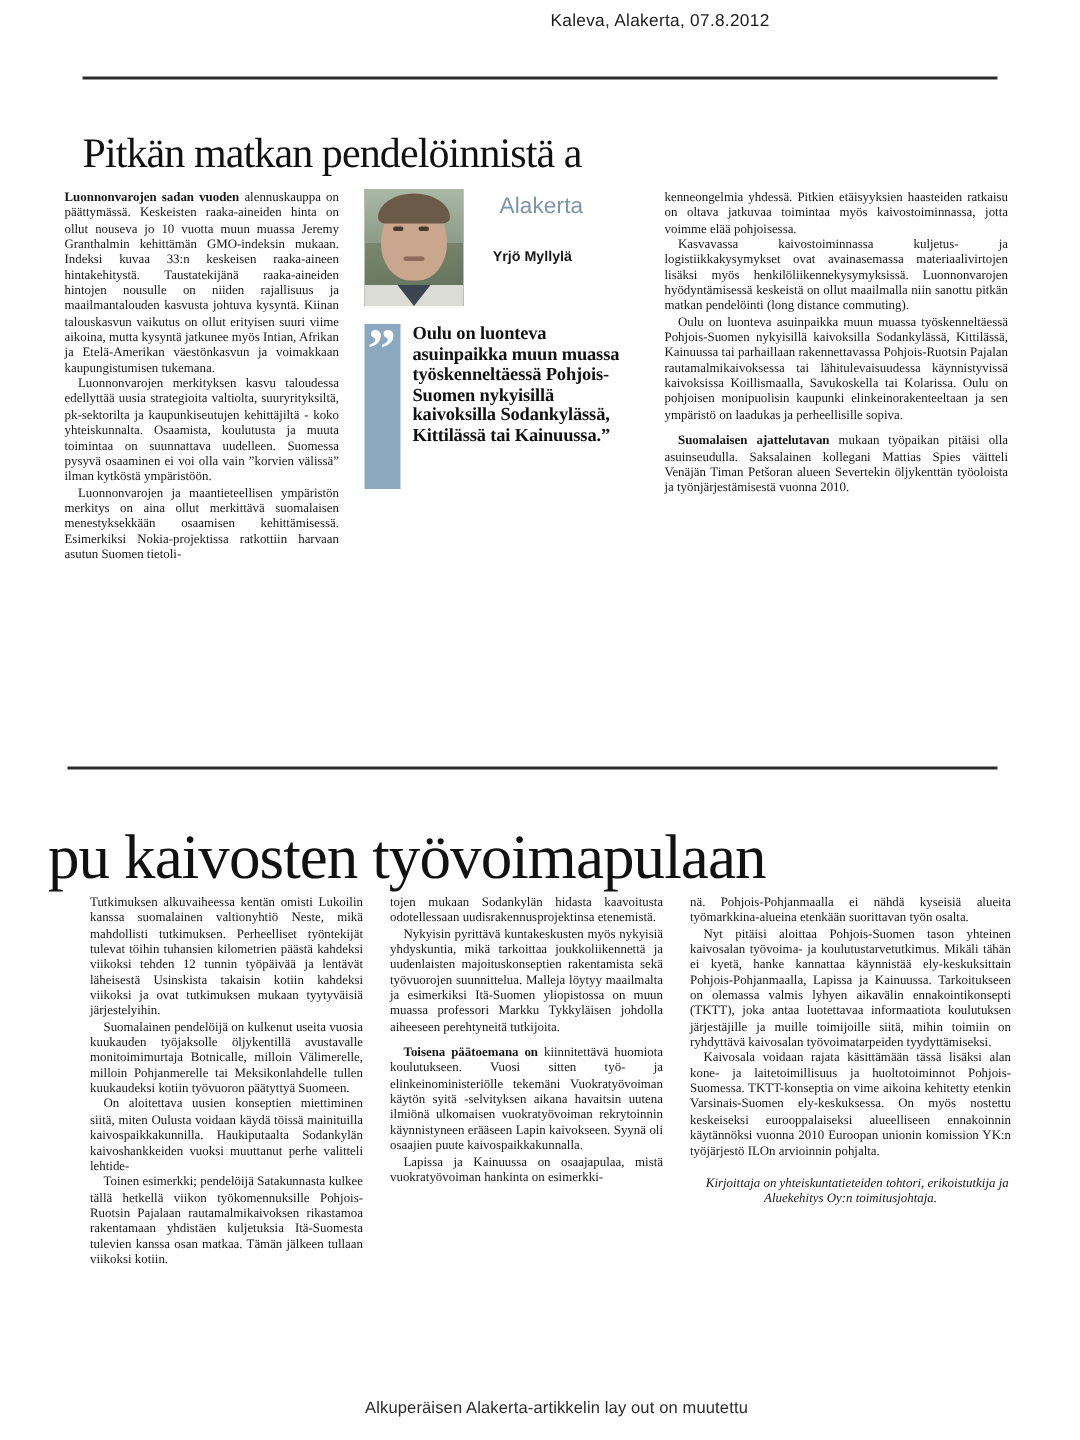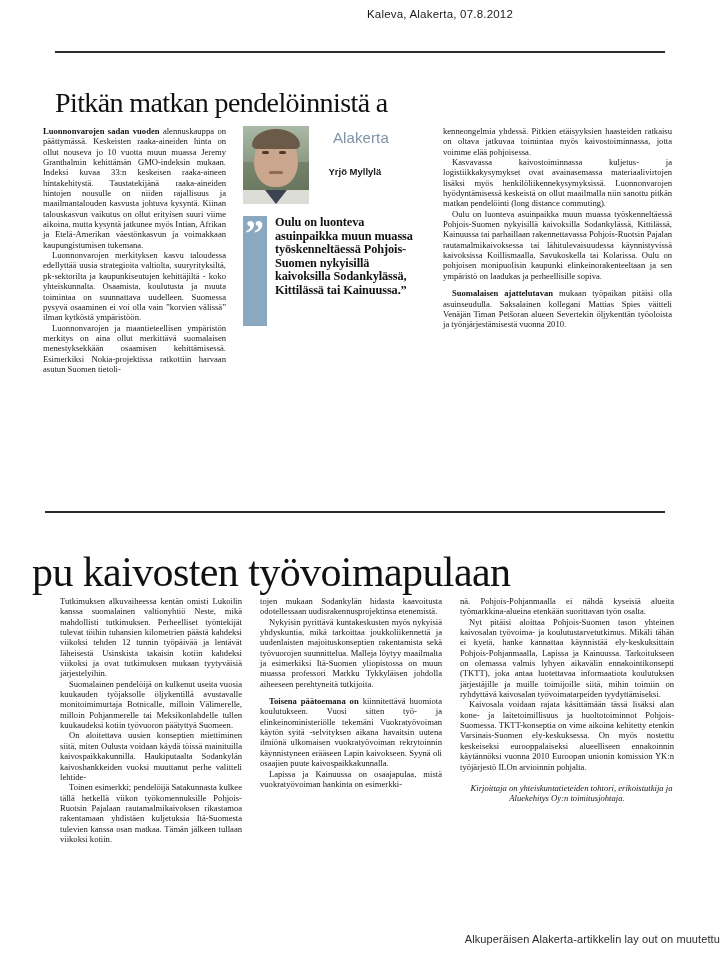--- a/index.html
+++ b/index.html
@@ -221,21 +221,21 @@
     color: #111;
     letter-spacing: -.1px;
   }
 
   
   .footer-note {
     position: absolute;
     left: 0;
     top: 933px;
     width: 720px;
-    text-align: right;
+    text-align: center;
     padding-left: 22px;
     box-sizing: border-box;
     font-family: "Liberation Sans", sans-serif;
     font-size: 11px;
     color: #2b2b2b;
     letter-spacing: .1px;
   }
 </style>
 </head>
 <body>

